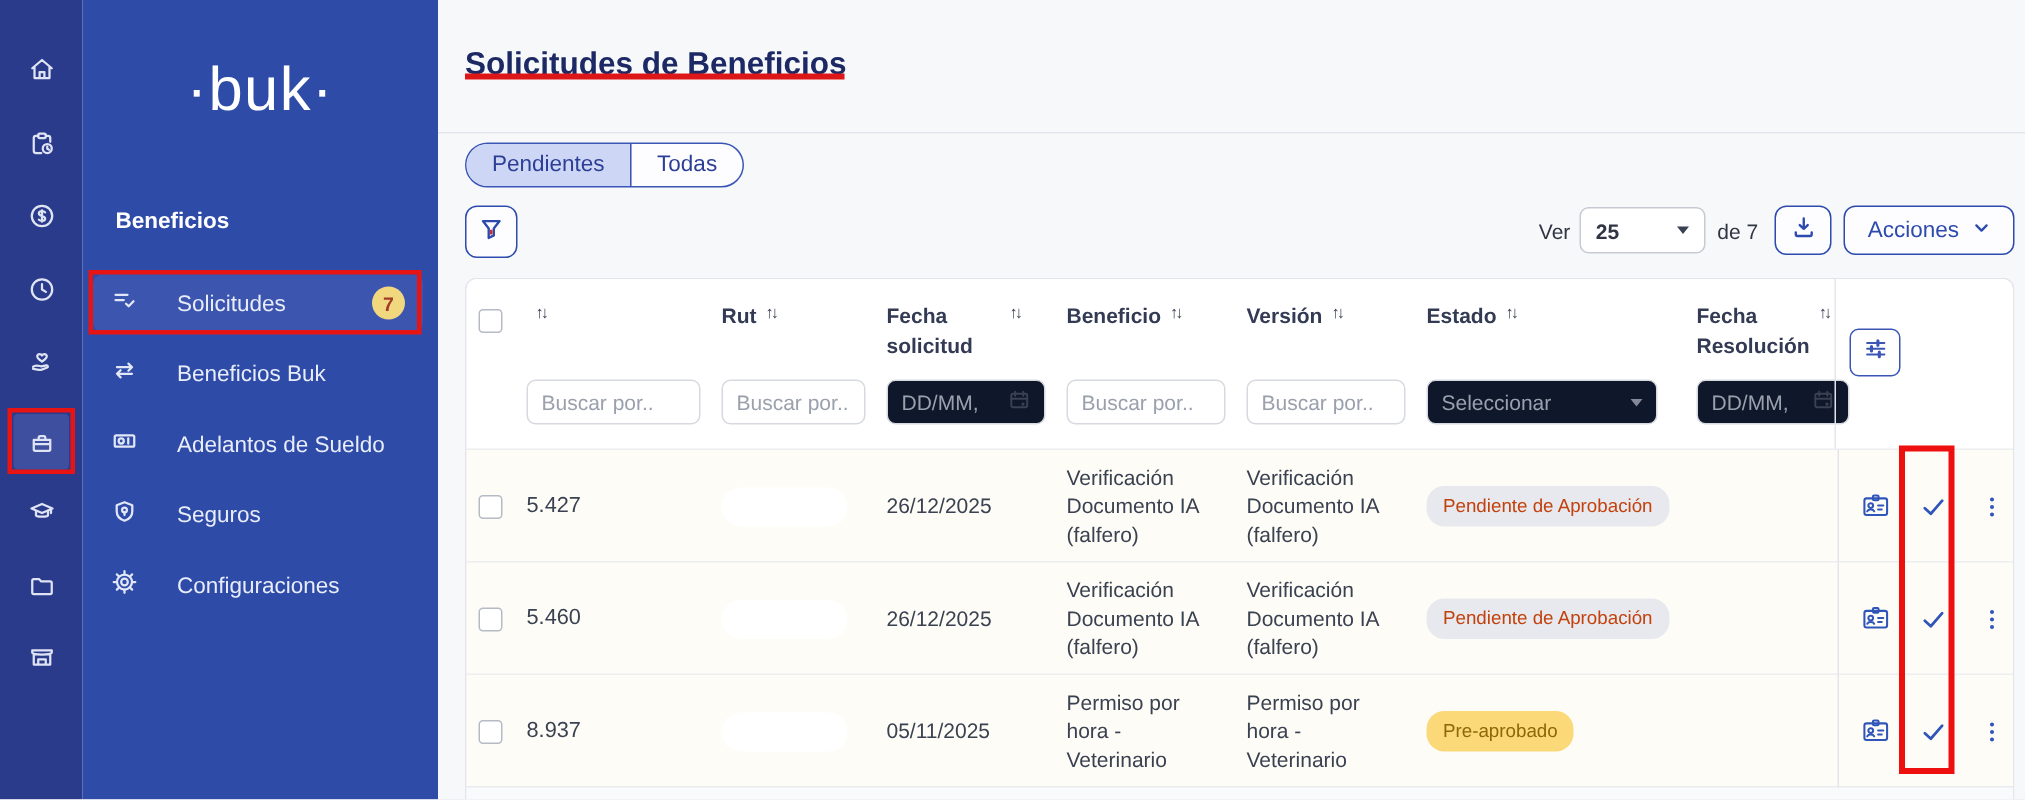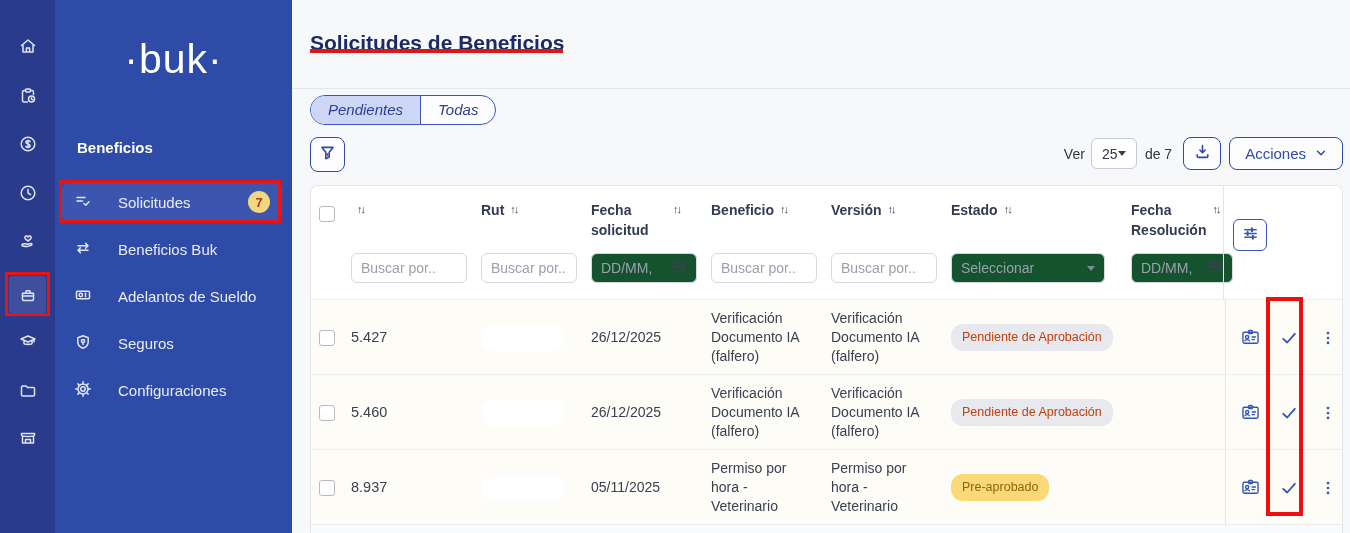--- a/index.html
+++ b/index.html
@@ -21,46 +21,46 @@
   .nav { position:absolute; top:183px; left:7px; width:220px; }
   .nav-item { height:38px; display:flex; align-items:center; gap:26px; padding:0 12px; color:#e9edfa; font-size:15px; margin-bottom:9px; border-radius:6px; cursor:pointer; }
   .nav-item.selected { background:#3c56b0; }
   .nav-item svg { stroke:#e2e7f7; fill:none; stroke-width:1.5; stroke-linecap:round; stroke-linejoin:round; flex:0 0 auto; }
   .nav-badge { margin-left:auto; width:22px; height:22px; border-radius:50%; background:#f1d77e; color:#a23b2c; font-size:13px; font-weight:bold; display:flex; align-items:center; justify-content:center; }
   
   .main { position:absolute; left:292px; top:0; right:0; bottom:0; background:#f7f8fa; }
   .page-title { position:absolute; left:18px; top:16px; font-size:21px; font-weight:600; color:#1c2964;margin-top:15px; }
   .top-divider { position:absolute; left:0; right:0; top:88px; height:1px; background:#e3e6ec; }
   .tabs { position:absolute; left:18px; top:95px; height:30px; display:flex; border:1.5px solid #3b55b5; border-radius:17px; overflow:hidden; background:#fdfdff; }
-  .tab { padding:0 17px; line-height:27px; font-size:15px; color:#2c3e96; cursor:pointer;font-style:italic; }
+  .tab { padding:0 17px; line-height:27px; font-size:15px; color:#2c3e96; cursor:pointer; }
   .tab.active { background:#cdd7f5; border-right:1.5px solid #3b55b5; font-weight:500; }
   .filter-btn { position:absolute; left:18px; top:137px; width:35px; height:35px; border:1.5px solid #2d4aad; border-radius:8px; background:#fdfdff; display:flex; align-items:center; justify-content:center; cursor:pointer; }
   .toolbar-right { position:absolute; top:137px; right:7px; height:33px; display:flex; align-items:center; }
   .tb-label { font-size:14px; color:#2f3542; }
-  .page-size { margin-left:6px; width:46px; height:31px; border:1px solid #c7cad2; border-radius:6px; background:#fff; display:flex; align-items:center; padding:0 10px; font-size:14px; color:#2f3542; cursor:pointer; }
+  .page-size { margin-left:6px; width:84px; height:31px; border:1px solid #c7cad2; border-radius:6px; background:#fff; display:flex; align-items:center; padding:0 10px; font-size:14px; color:#2f3542; cursor:pointer;font-weight:bold; }
   .page-size .caret { margin-left:auto; width:0; height:0; border-left:4px solid transparent; border-right:4px solid transparent; border-top:5px solid #3a4152; }
   .of-label { margin-left:8px; font-size:14px; color:#2f3542; }
   .dl-btn { margin-left:11px; width:38px; height:33px; border:1.5px solid #2d4aad; border-radius:8px; background:#fdfdff; display:flex; align-items:center; justify-content:center; cursor:pointer; }
   .actions-btn { margin-left:8px; height:33px; padding:0 15px; border:1.5px solid #2d4aad; border-radius:8px; background:#fdfdff; display:flex; align-items:center; gap:9px; font-size:15px; color:#2d4aad; cursor:pointer; }
   
   .table { position:absolute; left:18px; top:185px; width:1033px; bottom:0; background:#ffffff; border:1px solid #e3e5ea; border-bottom:none; border-radius:8px 8px 0 0; overflow:hidden; }
   .grid { display:grid; grid-template-columns:40px 130px 110px 120px 120px 120px 180px 94px 1fr; }
   .thead { height:113px; background:#fff; }
   .th-row { padding-top:14px; height:67px; }
   .th-cell { display:flex; align-items:flex-start; padding-right:6px; font-size:14px; font-weight:bold; color:#333a54; line-height:1.45; }
   .th-cell .lbl { max-width:76px; }
   .th-cell .lbl.wide { max-width:130px; }
   .sort { margin-left:6px; margin-top:2px; font-size:11px; color:#3c4254; letter-spacing:-2px; cursor:pointer; white-space:nowrap; }
   .chk-cell { display:flex; justify-content:flex-start; padding-left:8px; }
   .checkbox { width:16px; height:16px; border:1.5px solid #b6bac4; border-radius:3px; background:#fff; cursor:pointer; }
   .filter-row { height:42px; align-items:flex-start; }
   .f-cell { padding-right:14px; }
   .f-input { width:100%; height:30px; border:1px solid #d6d9df; border-radius:6px; background:#fff; font-size:14px; color:#3a4150; padding:0 9px; font-family:inherit; outline:none; }
   .f-input::placeholder { color:#9aa1ad; }
-  .f-box { position:relative; width:100%; height:30px; border:1px solid #d6d9df; border-radius:6px; background:#14532d; display:flex; align-items:center; padding:0 9px; font-size:14px; color:#9aa1ad; cursor:pointer; }
+  .f-box { position:relative; width:100%; height:30px; border:1px solid #d6d9df; border-radius:6px; background:#0f172a; display:flex; align-items:center; padding:0 9px; font-size:14px; color:#9aa1ad; cursor:pointer; }
   .f-box .cal { margin-left:auto; }
   .f-box .caret { margin-left:auto; width:0; height:0; border-left:4.5px solid transparent; border-right:4.5px solid transparent; border-top:5.5px solid #84899a; }
   .actions-head { position:relative; border-left:1px solid #e3e5ea; height:113px; }
   .cols-btn { position:absolute; left:9px; top:33px; width:34px; height:32px; border:1px solid #3b55b5; border-radius:6px; background:#fff; display:flex; align-items:center; justify-content:center; cursor:pointer; }
   .trow { border-top:1px solid #eceef1; background:#fdfcf7; height:75px; align-items:center; font-size:14px; color:#3a4150; }
   .trow .cell { padding-right:14px; line-height:1.35; }
   .num-cell { font-size:14.5px; }
   .redacted { width:84px; height:26px; background:#ffffff; border-radius:13px; }
   .badge { display:inline-block; padding:5px 11px; border-radius:12px; font-size:12.5px; white-space:nowrap; }
   .badge--grey { background:#e7e9ee; color:#c2410c; }

